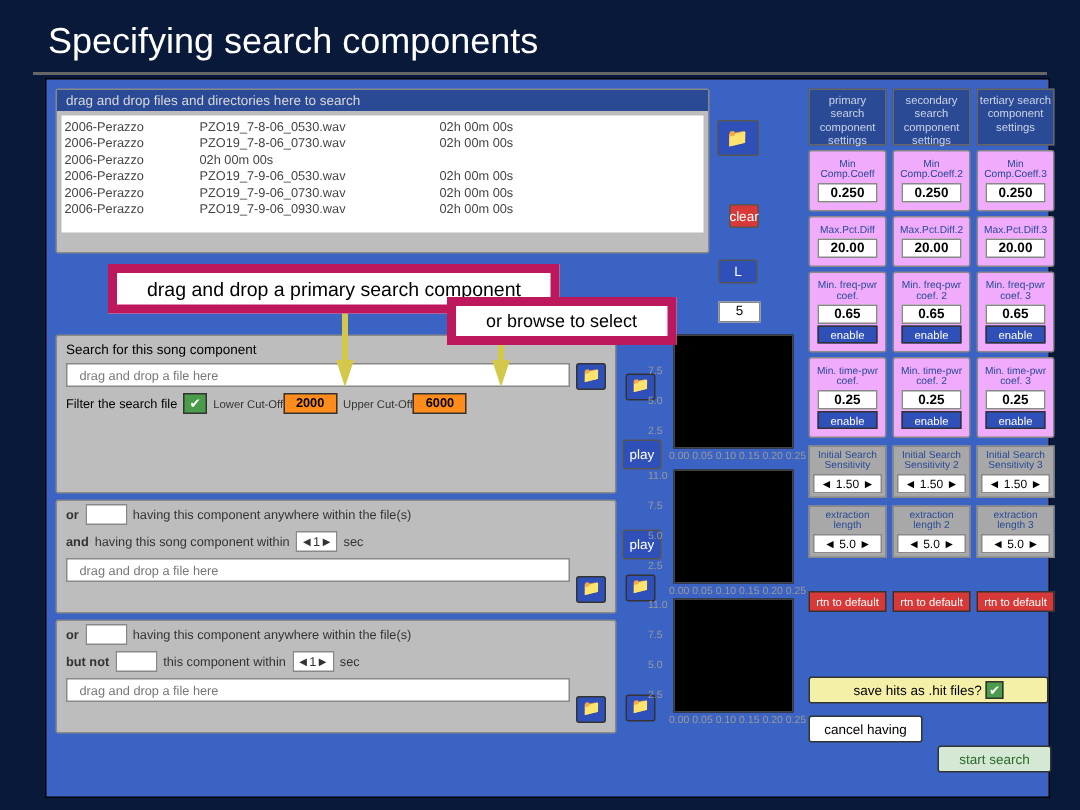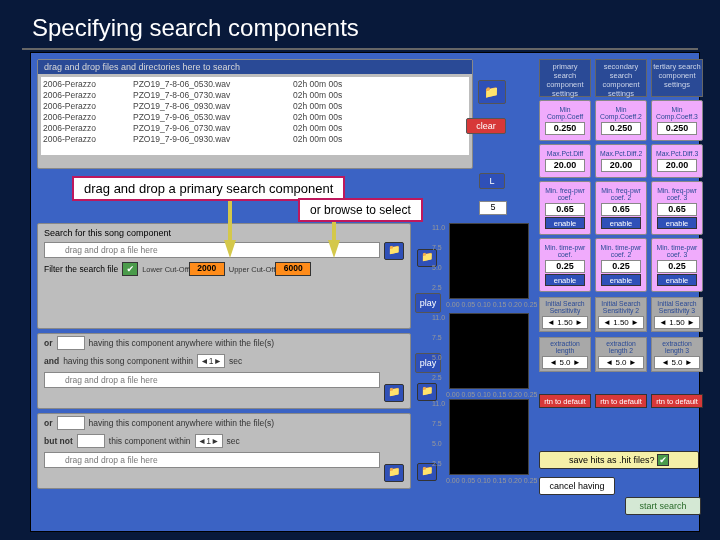--- a/index.html
+++ b/index.html
@@ -11,27 +11,27 @@
 .file-panel{left:6px;top:6px;width:436px;height:110px}
 .drop-hdr{background:#2a4a96;color:#d8d8d8;font-size:9px;padding:2px 6px}
 .file-list{background:#fff;height:78px;margin:3px;font-size:8.5px;line-height:11px;font-family:monospace;padding:2px;overflow:hidden;color:#444}
 .file-row{display:flex;white-space:nowrap}
 .fc1{width:90px;overflow:hidden}.fc2{width:160px;overflow:hidden}.fc3{width:80px}
 .btn{display:flex;align-items:center;justify-content:center;border:1px solid #555;border-radius:2px;font-size:9px;cursor:pointer}
 .btn-blue{background:#2f50b8;color:#fff}
 .btn-red{background:#d73838;color:#fff}
 .btn-green{background:#d4e8d4;color:#2a6b2a;border:1px solid #589858}
 .browse-btn{position:absolute;right:-34px;top:20px;width:28px;height:24px}
-.clear-btn{position:absolute;right:-34px;top:58px;width:40px;height:16px}
+.clear-btn{position:absolute;right:-34px;top:76px;width:20px;height:16px}
 .folder-icon::before{content:"📁";font-size:12px}
 .search1{left:6px;top:170px;width:374px;height:106px}
 .search2{left:6px;top:280px;width:374px;height:76px}
 .search3{left:6px;top:360px;width:374px;height:76px}
 .sp-lbl{color:#000;font-size:9px;padding:4px 6px 2px 6px;font-weight:normal}
-.drop-field{background:#fff;border:1px solid #888;height:16px;margin:2px 30px 2px 6px;font-size:8.5px;color:#777;padding:2px 20px}
+.drop-field{background:#fff;border:1px solid #888;height:16px;margin:2px 30px 2px 6px;font-size:8.5px;color:#777;padding:2px 8px}
 .mini-browse{position:absolute;width:20px;height:18px;background:#2f50b8;border:1px solid #333;border-radius:2px}
 .mini-browse::before{content:"📁";font-size:10px;position:absolute;left:3px;top:1px}
 .filter-row{display:flex;align-items:center;gap:4px;padding:2px 6px;font-size:8.5px}
 .check{width:16px;height:14px;background:#4a9b4a;border:1px solid #333;display:inline-flex;align-items:center;justify-content:center;color:#fff;font-size:9px}
 .num-field{background:#ff8c1a;color:#000;border:1px solid #333;width:36px;height:14px;font-size:8.5px;text-align:center;font-weight:bold}
 .cutoff-col{display:flex;flex-direction:row;align-items:center;font-size:7.5px;color:#333}
 .logic-row{display:flex;align-items:center;gap:4px;padding:2px 6px;font-size:8.5px;color:#333}
 .spin{background:#fff;border:1px solid #888;width:28px;height:14px;font-size:8.5px;text-align:center;display:inline-flex;align-items:center;justify-content:center}
 .playL{position:absolute;left:384px;width:26px;height:20px}
 .plot{background:#000;border:1px solid #444;position:absolute}
@@ -43,21 +43,21 @@
 .set1{left:508px}.set2{left:564px}.set3{left:620px}
 .set-hdr{background:#2a4a96;color:#cbd4e8;font-size:7.5px;text-align:center;padding:2px 1px;line-height:9px;height:38px;border:1px solid #666}
 .set-box{background:#f0abfc;border:1px solid #888;border-radius:2px;padding:4px}
 .set-lbl{color:#2a4a96;font-size:6.8px;text-align:center;line-height:7px;padding:1px 0}
 .set-val{background:#fff;color:#000;font-size:9px;text-align:center;height:13px;border:1px solid #888;margin:1px;font-weight:bold}
 .en-btn{background:#2f50b8;color:#fff;font-size:7.5px;text-align:center;height:12px;border:1px solid #333;margin:1px;display:flex;align-items:center;justify-content:center}
 .sens-box{background:#a8a8a8;border:1px solid #888;padding:1px;margin-top:2px}
 .sens-val{background:#fff;font-size:8px;text-align:center;height:13px;display:flex;align-items:center;justify-content:center;border:1px solid #888;margin:1px}
 .rtn{background:#d73838;color:#fff;font-size:7.5px;text-align:center;height:14px;border:1px solid #333;margin-top:19px;display:flex;align-items:center;justify-content:center}
 .bot-btn{position:absolute;height:18px;font-size:9px;display:flex;align-items:center;justify-content:center;border:1px solid #333;border-radius:2px}
-.callout{position:absolute;background:#fff;color:#000;font-size:13px;border:2px solid #be185d;padding:3px 10px;z-index:50}
+.callout{position:absolute;background:#fff;color:#000;font-size:13px;border:6px solid #be185d;padding:3px 20px;z-index:50}
 .arrow{position:absolute;width:0;height:0;border-left:6px solid transparent;border-right:6px solid transparent;z-index:49}
 .arrow-down{border-top:18px solid #d4c84a}
 .arrow-stem{position:absolute;width:4px;background:#d4c84a;z-index:48}
 .L-btn{position:absolute;left:448px;top:120px;width:26px;height:16px}
 .five{position:absolute;left:448px;top:148px;width:28px;height:14px;background:#fff;border:1px solid #888;font-size:9px;text-align:center}
 </style>
 </head>
 <body>
 
 <div class="slide-title">Specifying search components</div>
@@ -73,21 +73,20 @@
           <span class="fc2">PZO19_7-8-06_0530.wav</span>
           <span class="fc3">02h 00m 00s</span>
         </div>
         <div class="file-row">
           <span class="fc1">2006-Perazzo</span>
           <span class="fc2">PZO19_7-8-06_0730.wav</span>
           <span class="fc3">02h 00m 00s</span>
         </div>
         <div class="file-row">
           <span class="fc1">2006-Perazzo</span>
-          <span class="fc2">PZO19_7-8-06_0930.wav</span>
           <span class="fc3">02h 00m 00s</span>
         </div>
         <div class="file-row">
           <span class="fc1">2006-Perazzo</span>
           <span class="fc2">PZO19_7-9-06_0530.wav</span>
           <span class="fc3">02h 00m 00s</span>
         </div>
         <div class="file-row">
           <span class="fc1">2006-Perazzo</span>
           <span class="fc2">PZO19_7-9-06_0730.wav</span>

